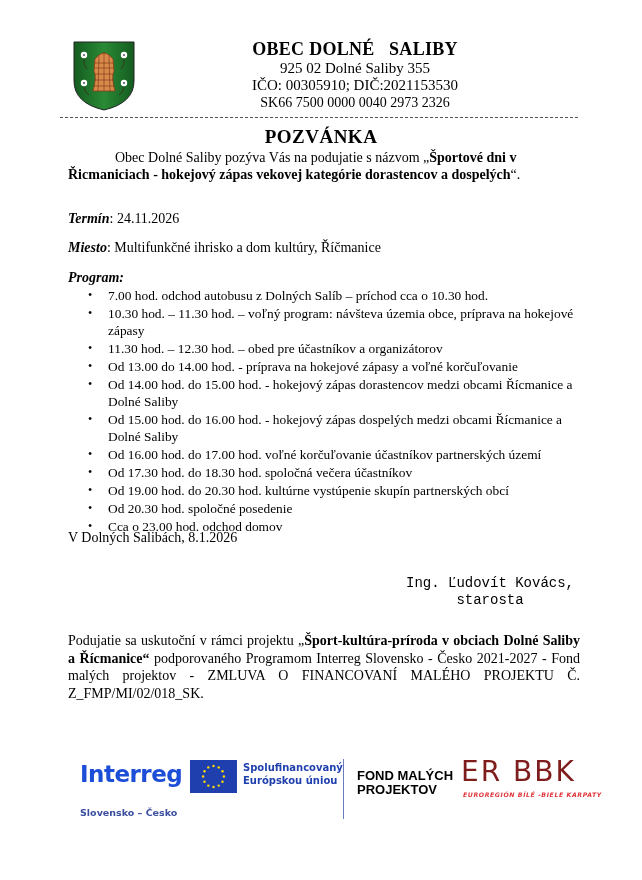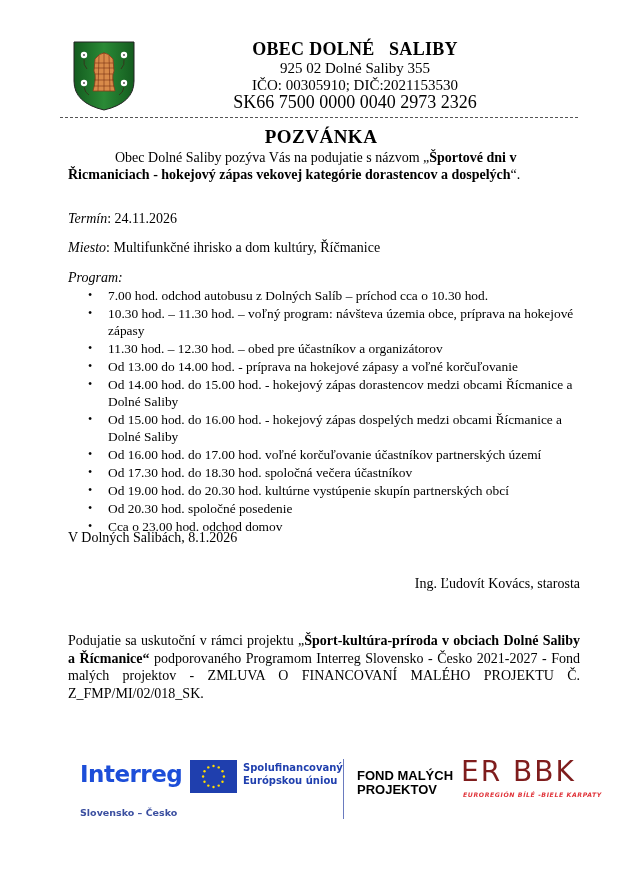--- a/index.html
+++ b/index.html
@@ -3,35 +3,35 @@
   <meta charset="utf-8">
   <style>
     html, body { margin: 0; padding: 0; background: #ffffff; }
     body { width: 642px; height: 880px; position: relative; overflow: hidden;
            font-family: "Liberation Serif", "DejaVu Serif", serif; color: #000; }
     .abs { position: absolute; }
     .coat { left: 73px; top: 41px; width: 62px; height: 70px; }
     .header-block { left: 200px; top: 38px; width: 310px; text-align: center; }
     .org-name { font-size: 18px; font-weight: bold; letter-spacing: 0.3px; line-height: 22px; white-space: pre; }
     .hline { font-size: 15px; line-height: 17px; }
-    .hline.small { font-size: 18px; }
+    .hline.small { font-size: 14px; }
     .divider { left: 60px; top: 117px; width: 518px; height: 0; border-top: 1px dashed #555; }
     .title { left: 0; width: 642px; top: 126px; text-align: center; font-size: 19px; font-weight: bold; letter-spacing: 0.5px; }
     .body-text { font-size: 14px; line-height: 17px; }
     .intro { left: 68px; top: 149px; width: 515px; }
     .intro .indent { display: inline-block; width: 47px; }
-    .label-it { font-weight: normal; font-style: italic; }
+    .label-it { font-weight: bold; font-style: italic; }
     .termin { left: 68px; top: 210px; }
     .miesto { left: 68px; top: 239px; }
     .program-label { left: 68px; top: 269px; }
     .program { left: 85px; top: 287px; width: 500px; margin: 0; padding: 0; list-style: none; }
     .program li { position: relative; padding-left: 23px; font-size: 13.4px; line-height: 17px; margin-bottom: 1px; }
     .program li .bullet { position: absolute; left: 3px; top: 0; font-size: 12px; }
     .place-date { left: 68px; top: 529px; }
-    .signature { left: 400px; width: 180px; top: 575px; text-align: right; }
+    .signature { left: 400px; width: 180px; top: 575px; text-align: center; font-family: Liberation Mono, monospace; }
     .footer-text { left: 68px; top: 632px; width: 512px; text-align: justify; font-size: 14px; line-height: 17.5px; }
     .logos { left: 75px; top: 755px; width: 535px; height: 70px; }
     .interreg { position: absolute; left: 5px; top: 6px; font-family: "DejaVu Sans", sans-serif; font-weight: bold; font-size: 23px; color: #1d4ed8; letter-spacing: -0.5px; }
     .interreg-sub { position: absolute; left: 5px; top: 52px; font-family: "DejaVu Sans", sans-serif; font-weight: bold; font-size: 9.5px; color: #3b4fa0; }
     .eu-flag { position: absolute; left: 115px; top: 5px; width: 47px; height: 33px; background: #1f3fae; }
     .eu-text { position: absolute; left: 168px; top: 6px; font-family: "DejaVu Sans", sans-serif; font-weight: bold; font-size: 10px; line-height: 13px; color: #1f3fae; }
     .vsep { position: absolute; left: 268px; top: 4px; width: 1px; height: 60px; background: #6a7bbf; }
     .fmp-text { position: absolute; left: 282px; top: 14px; font-family: "Liberation Sans", sans-serif; font-weight: bold; font-size: 13px; line-height: 14px; color: #000000; }
     .erbbk { position: absolute; left: 386px; top: 0px; font-family: "DejaVu Sans", sans-serif; font-size: 28px; font-weight: normal; color: #7f1d1d; letter-spacing: 2px; line-height: 34px; }
     .erbbk-sub { position: absolute; left: 388px; top: 36px; font-family: "DejaVu Sans", sans-serif; font-style: italic; font-weight: bold; font-size: 6.2px; color: #e0343a; letter-spacing: 0.6px; }

